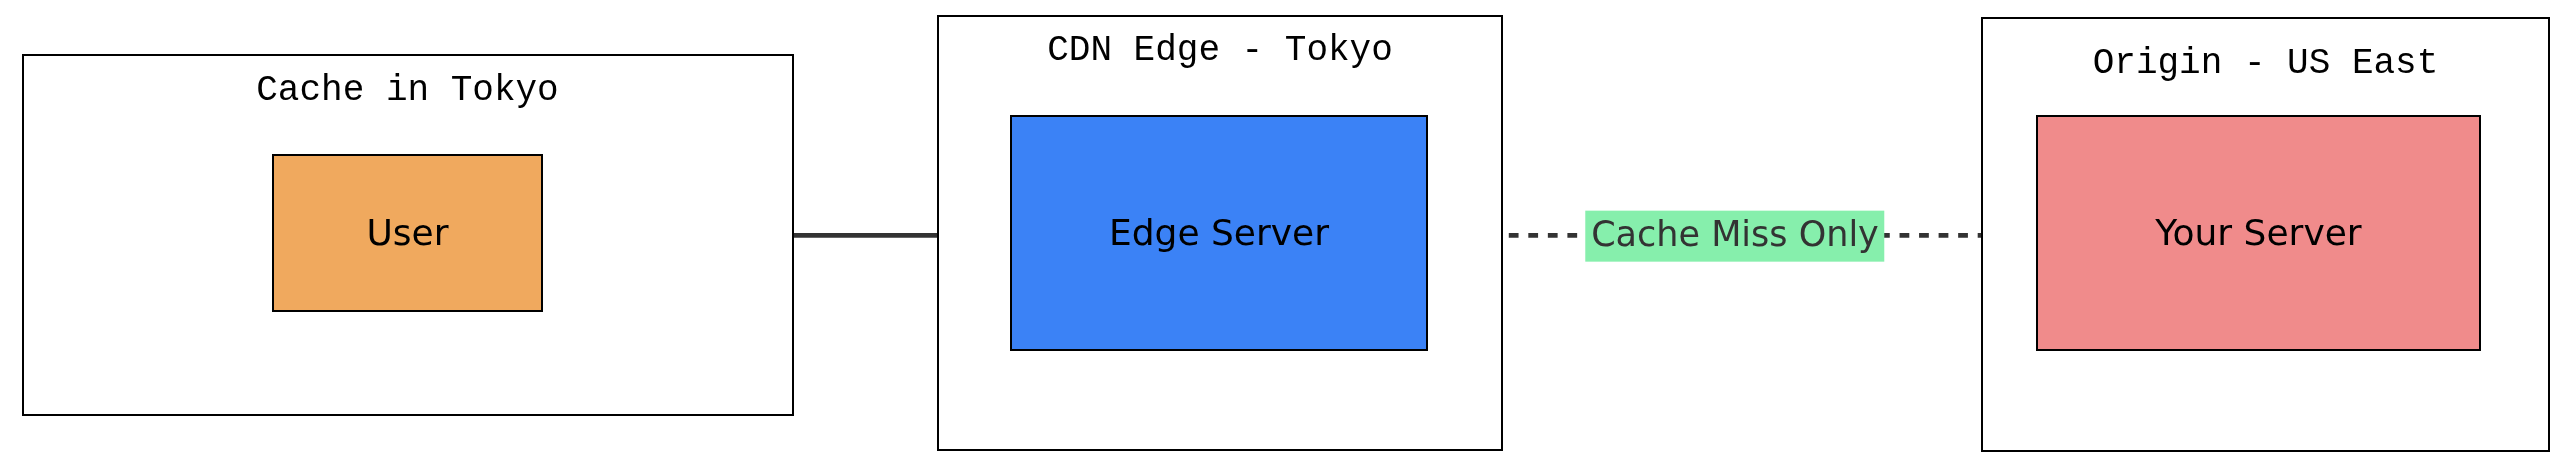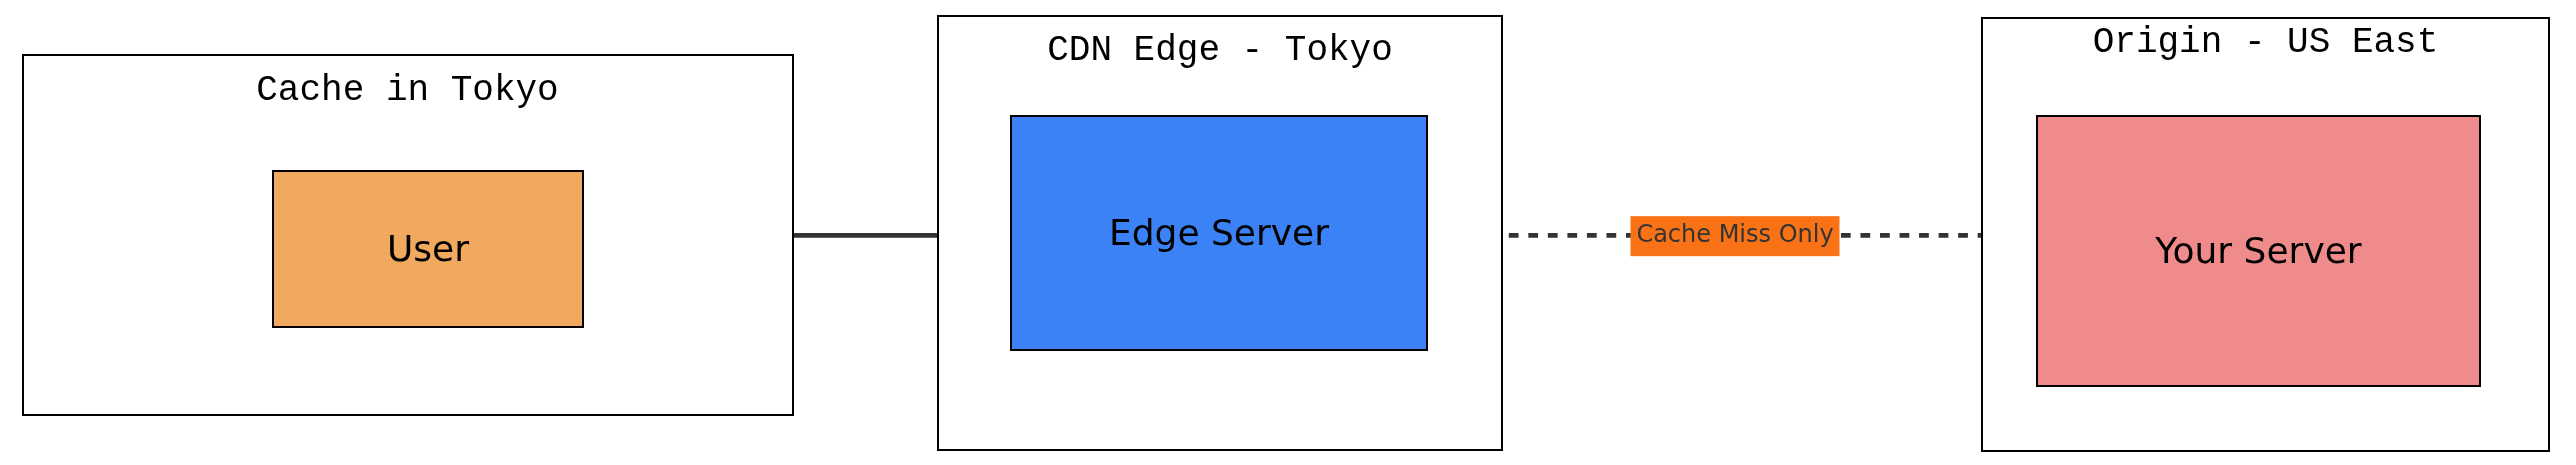--- a/index.html
+++ b/index.html
@@ -37,69 +37,68 @@
     white-space: nowrap;
     font-family: Liberation Mono, monospace;
   }
 
   #group-user   { left: 21.5px;   top: 54px;  width: 772px; height: 362px; }
   #group-cdn    { left: 937px;  top: 14.7px;  width: 566px; height: 436px; }
   #group-origin { left: 1981px; top: 16.6px;  width: 569px; height: 435px; }
 
   #group-user   .group-title { top: 15.6px; }
   #group-cdn    .group-title { top: 15.6px; }
-  #group-origin .group-title { top: 5px; }
+  #group-origin .group-title { top: 26px; }
 
   
   .node {
     position: absolute;
     box-sizing: border-box;
     border: 2.9px solid #000000;
     display: flex;
     flex-direction: column;
     align-items: center;
     justify-content: center;
     color: #000000;
     font-size: 36px;
     line-height: 1.55;
     text-align: center;
     white-space: nowrap;
   }
   .node .node-line { display: block; }
 
   #node-user {
-    left: 272px; top: 154px; width: 312px; height: 158px;
+    left: 272px; top: 154px; width: 271px; height: 158px;
     background: #F0A95E;
-    margin-top: 16px;
   }
   #node-edge {
     left: 1010px; top: 115px; width: 418px; height: 236px;
     background: #3b82f6;
   }
   #node-origin {
-    left: 2036px; top: 115px; width: 445px; height: 272px;
+    left: 2036px; top: 115px; width: 445px; height: 236px;
     background: #F08B8B;
   }
 
   
   .edge-svg {
     position: absolute;
     left: 0;
     top: 0;
     width: 2576px;
     height: 465px;
     pointer-events: none;
     overflow: visible;
   }
 
   .edge-label {
     position: absolute;
-    background: #f97316;
+    background: #86efac;
     color: #333333;
-    font-size: 24px;
+    font-size: 35px;
     line-height: 1.0;
     padding: 5.9px 5.9px 9.8px 5.9px;
     white-space: nowrap;
     transform: translate(-50%, -50%);
   }
   #edge-label-cache-miss { left: 1735px; top: 236px; }
 </style>
 </head>
 <body>
 

